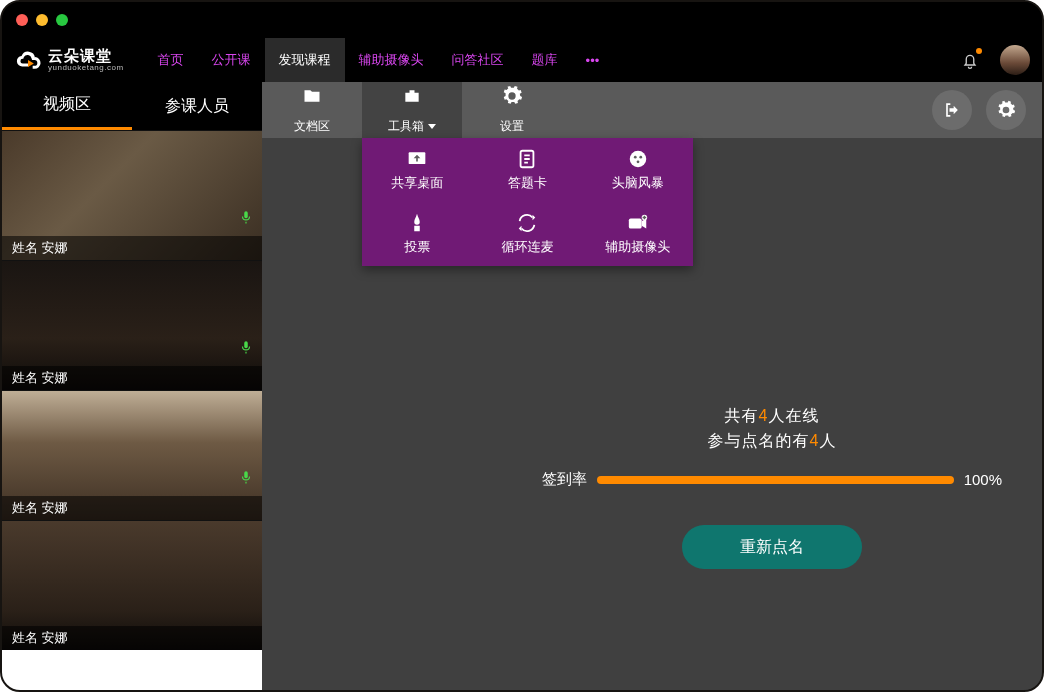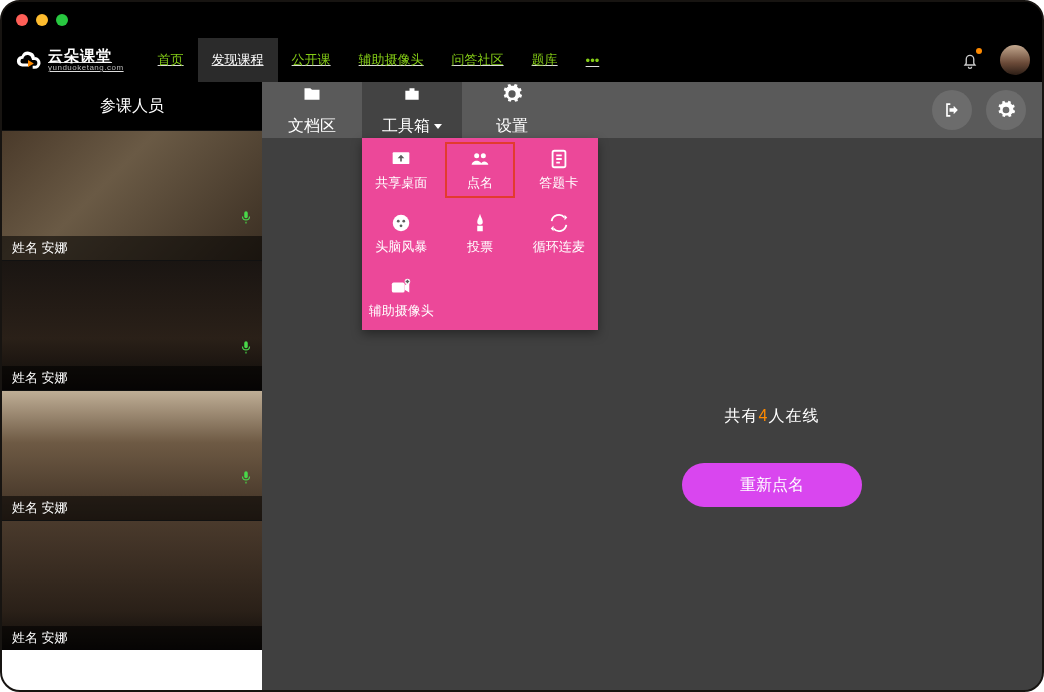--- a/index.html
+++ b/index.html
@@ -10,31 +10,31 @@
 .browser {
   position:absolute; inset:0; border:2px solid #171411; border-radius:20px; overflow:hidden; background:#000;
 }
 .titlebar {
   height:36px; background:#000; display:flex; align-items:center; padding-left:14px; gap:8px;
 }
 .dot { width:12px; height:12px; border-radius:50%; }
 .dot.r{background:#ff5f57;} .dot.y{background:#febc2e;} .dot.g{background:#28c840;}
 
 .topnav {
-  height:44px; background:#000; display:flex; align-items:center; padding:0 12px 0 6px; color:#ddd;text-decoration:underline;
+  height:44px; background:#000; display:flex; align-items:center; padding:0 12px 0 6px; color:#ddd;
 }
 .logo {
   display:flex; align-items:center; gap:6px; margin-right:14px; padding:0 6px;
 }
 .logo-mark{ width:28px; height:28px; position:relative;}
 .logo-mark svg{width:28px;height:28px;}
 .logo-txt { font-size:15px; font-weight:700; color:#fff; letter-spacing:1px; line-height:1;}
 .logo-sub  { font-size:8px; color:#bbb; letter-spacing:0.5px;text-align:center;}
 .navitem {
-  padding:0 14px; height:44px; display:flex; align-items:center; font-size:13px; color:#84cc16; cursor:pointer;
+  padding:0 14px; height:44px; display:flex; align-items:center; font-size:13px; color:#d946ef; cursor:pointer;
 }
 .navitem.active { background:#2b2b2b; color:#fff;}
 .nav-spacer{flex:1;}
 .nav-bell, .nav-avatar{ display:flex; align-items:center; justify-content:center; cursor:pointer;}
 .nav-bell{ width:32px; height:32px; color:#ccc; position:relative; margin-right:14px;}
 .bell-dot{position:absolute; top:4px; right:4px; width:6px;height:6px;background:#ff8a00;border-radius:50%;}
 .nav-avatar{ width:30px; height:30px; border-radius:50%; overflow:hidden; background:linear-gradient(180deg,#c2a78e 0%, #6b4a38 60%, #2c1e16 100%);}
 
 .workspace {
   position:absolute; top:80px; left:0; right:0; bottom:0; display:flex; background:#2c2c2c;
@@ -65,37 +65,37 @@
 }
 .mic svg{width:14px;height:20px; fill:#49d84a;}
 .video-blank{ flex:1; background:#fff;}
 
 
 .main { flex:1; background:#404040; position:relative; }
 .maintabs{
   position:absolute; top:0; left:0; right:0; height:56px; background:#5a5a5a; display:flex; align-items:stretch;
 }
 .mtab{
-  width:100px; display:flex; flex-direction:column; align-items:center; justify-content:center; gap:12px; color:#fff; font-size:16px; cursor:pointer;
+  width:100px; display:flex; flex-direction:column; align-items:center; justify-content:center; gap:12px; color:#fff; font-size:12px; cursor:pointer;
 }
 .mtab.active{ background:#434343;}
 .mtab .ic{width:24px;height:20px; display:flex;align-items:center;justify-content:center;}
 .mtab .lbl{display:flex;align-items:center;gap:4px;}
 .caret{width:0;height:0;border-left:4px solid transparent;border-right:4px solid transparent;border-top:5px solid #fff;}
 .mright{
   margin-left:auto; display:flex; align-items:center; gap:14px; padding-right:16px;
 }
 .circlebtn{
   width:40px;height:40px;border-radius:50%;background:#6c6c6c;display:flex;align-items:center;justify-content:center;color:#fff;cursor:pointer;
 }
 .circlebtn svg{width:20px;height:20px;fill:#fff;}
 
 
 .dropdown{
-  position:absolute; top:56px; left:100px; width:236px; background:#ec4899; display:grid; grid-template-columns:repeat(3,1fr);
+  position:absolute; top:56px; left:100px; width:331px; background:#701a75; display:grid; grid-template-columns:repeat(3,1fr);
   box-shadow:0 4px 10px rgba(0,0,0,0.4);
 }
 .ditem{
   height:64px; display:flex; flex-direction:column; align-items:center; justify-content:center; gap:4px; color:#fff; font-size:13px; cursor:pointer; position:relative;
 }
 .ditem.highlight::after{
   content:""; position:absolute; inset:4px; border:2px solid #e33b2e; pointer-events:none;
 }
 .ditem .ic{width:26px;height:22px;display:flex;align-items:center;justify-content:center;}
 .ditem svg{fill:#fff;}
@@ -106,21 +106,21 @@
 }
 .rollcall .line{ font-size:16px; margin:4px 0; letter-spacing:1px;}
 .rollcall .line .num{ color:#ff8a00;}
 .progress-row{ display:flex; align-items:center; gap:10px; margin-top:18px; }
 .progress-label{ font-size:15px; white-space:nowrap;}
 .progress-bar{
   flex:1; height:8px; background:#ff8a00; border-radius:4px;
 }
 .progress-val{ font-size:15px;}
 .orange-btn{
-  margin:36px auto 16px; width:180px; height:44px; border-radius:22px; background:#d946ef; color:#fff;
+  margin:36px auto 16px; width:180px; height:44px; border-radius:22px; background:#0f766e; color:#fff;
   display:flex; align-items:center; justify-content:center; font-size:16px; cursor:pointer;
 }
 </style>
 </head>
 <body>
 
 <div class="device">
   <div class="browser">
 
     <div class="titlebar">
@@ -136,41 +136,42 @@
               <path fill="#fff" d="M36 20a12 12 0 0 0-23-3 9 9 0 0 0 2 18h10v-5H15a4 4 0 0 1 0-8h1l1-3a7 7 0 0 1 13 2l1 3h4a5 5 0 0 1 0 10h-3v5h3a10 10 0 0 0 1-20z"></path>
               <path fill="#ff8a00" d="M24 24l10 6-10 6z"></path>
             </svg>
         </div>
         <div>
           <div class="logo-txt">云朵课堂</div>
           <div class="logo-sub">yunduoketang.com</div>
         </div>
       </div>
       <div class="navitem">首页</div>
+      <div class="navitem">公开课</div>
       <div class="navitem active">发现课程</div>
-      <div class="navitem">公开课</div>
       <div class="navitem">辅助摄像头</div>
       <div class="navitem">问答社区</div>
       <div class="navitem">题库</div>
       <div class="navitem">•••</div>
       <div class="nav-spacer"></div>
       <div class="nav-bell">
         <svg viewBox="0 0 24 24" width="20" height="20" fill="none" stroke="#ccc" stroke-width="1.6">
             <path d="M6 18h12l-1.5-2V11a4.5 4.5 0 0 0-9 0v5L6 18z"></path>
             <path d="M10 20a2 2 0 0 0 4 0"></path>
           </svg>
         <span class="bell-dot"></span>
       </div>
       <div class="nav-avatar"></div>
     </div>
 
     <div class="workspace">
 
       <div class="leftcol">
         <div class="lefttabs">
+          <div class="lefttab active">视频区</div>
           <div class="lefttab">参课人员</div>
         </div>
         <div class="video-list">
           <div class="video-tile v1">
             <div class="thumb"></div>
             <div class="mic">
                 <svg viewBox="0 0 24 24">
                   <rect x="9" y="2" width="6" height="12" rx="3"></rect>
                   <path d="M5 11a7 7 0 0 0 14 0h-2a5 5 0 0 1-10 0H5zm6 9h2v3h-2z"></path>
                 </svg>
@@ -251,30 +252,20 @@
         <div class="dropdown">
           <div class="ditem">
             <span class="ic">
                 <svg viewBox="0 0 24 24" width="26" height="20">
                   <rect x="2" y="4" width="20" height="14" rx="1" fill="#fff"></rect>
                   <path fill="#5e5e5e" d="M12 7l4 4h-3v4h-2v-4H8z"></path>
                 </svg>
               </span>
             <span>共享桌面</span>
           </div>
-          <div class="ditem highlight">
-            <span class="ic">
-                <svg viewBox="0 0 24 24" width="26" height="20">
-                  <circle cx="8" cy="8" r="3" fill="#fff"></circle>
-                  <circle cx="16" cy="8" r="3" fill="#fff"></circle>
-                  <path fill="#fff" d="M2 19c0-3 3-5 6-5s6 2 6 5zM13 19c0-2 2-4 4-4s5 2 5 4z"></path>
-                </svg>
-              </span>
-            <span>点名</span>
-          </div>
           <div class="ditem">
             <span class="ic">
                 <svg viewBox="0 0 24 24" width="22" height="22">
                   <rect x="5" y="3" width="14" height="18" rx="2" fill="none" stroke="#fff" stroke-width="2"></rect>
                   <path stroke="#fff" stroke-width="2" d="M9 8h6M9 12h6M9 16h4"></path>
                 </svg>
               </span>
             <span>答题卡</span>
           </div>
 
@@ -318,19 +309,27 @@
                 </svg>
               </span>
             <span>辅助摄像头</span>
           </div>
         </div>
 
         <div class="rollcall">
           <div class="line">
             <span>共有</span><span class="num">4</span><span>人在线</span>
           </div>
+          <div class="line">
+            <span>参与点名的有</span><span class="num">4</span><span>人</span>
+          </div>
+          <div class="progress-row">
+            <span class="progress-label">签到率</span>
+            <div class="progress-bar"></div>
+            <span class="progress-val">100%</span>
+          </div>
           <div class="orange-btn">重新点名</div>
         </div>
       </div>
     </div>
 
   </div>
 </div>
 
 </body></html>

